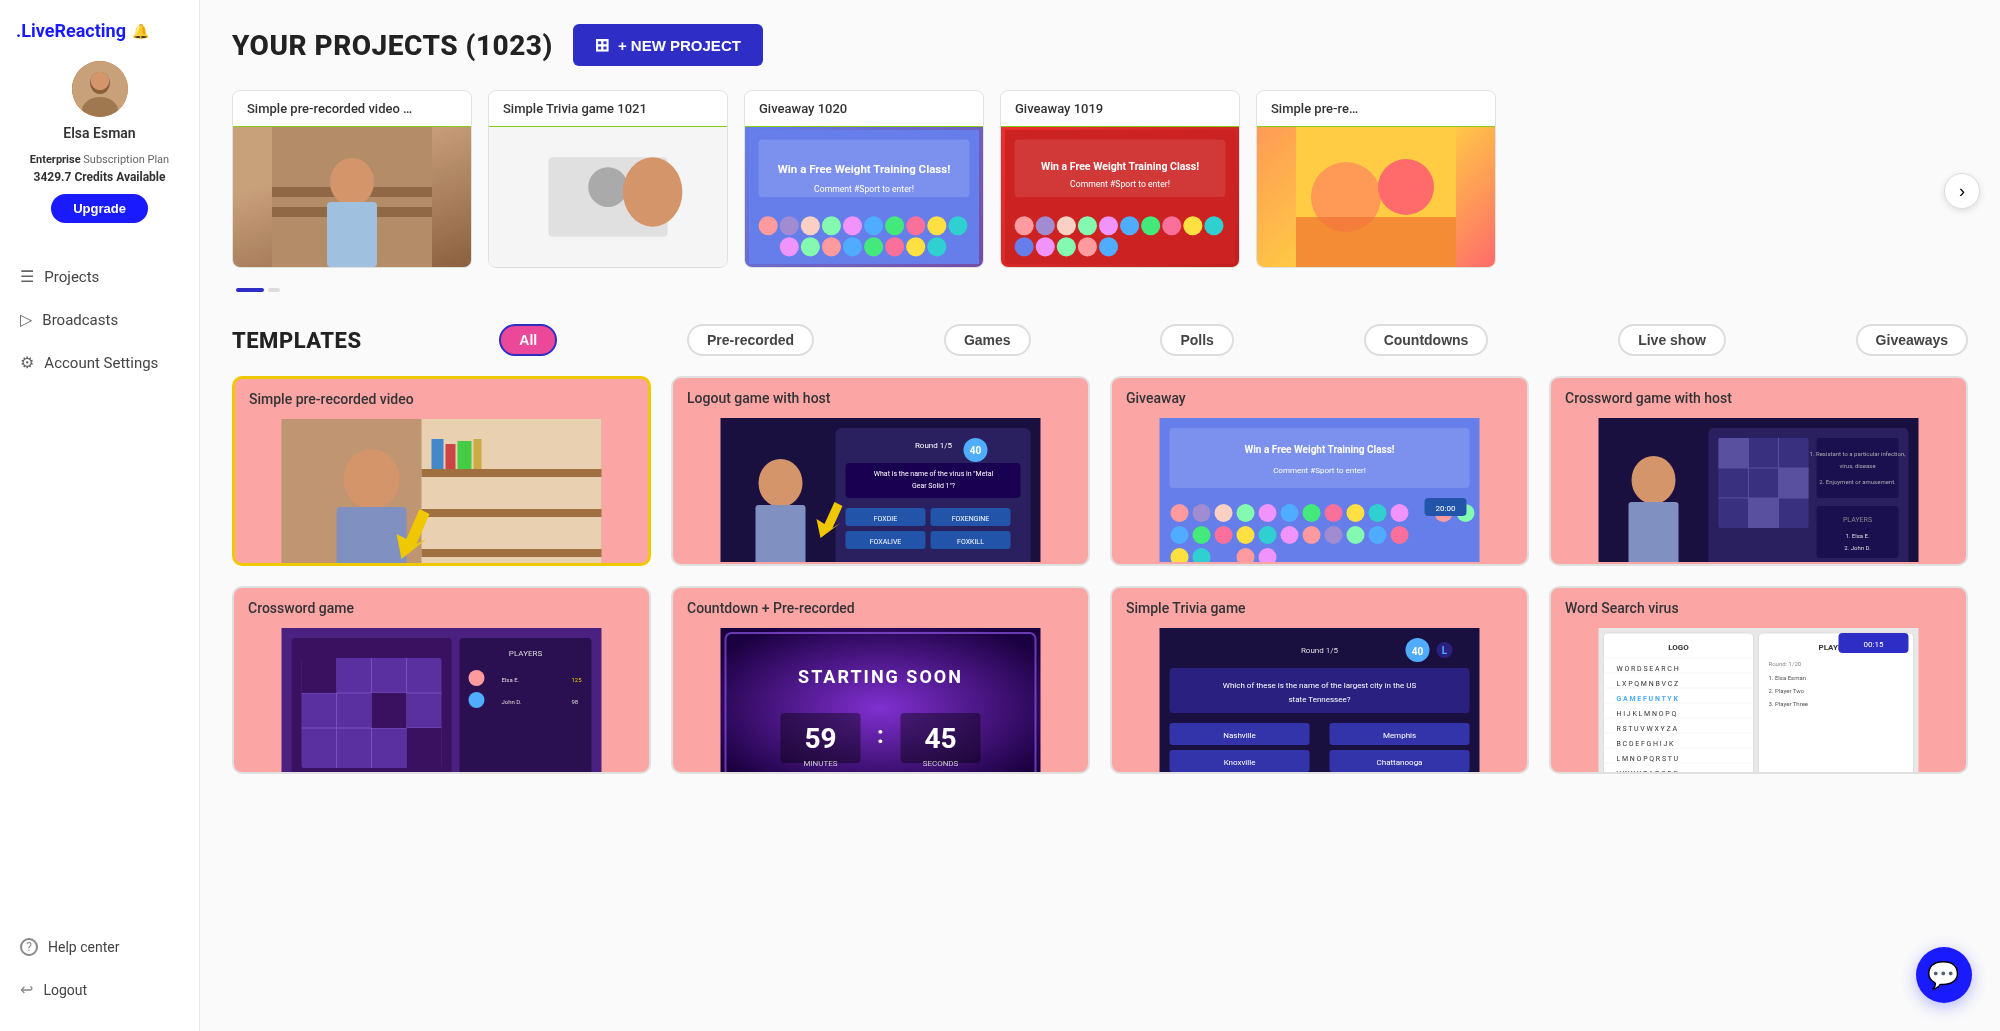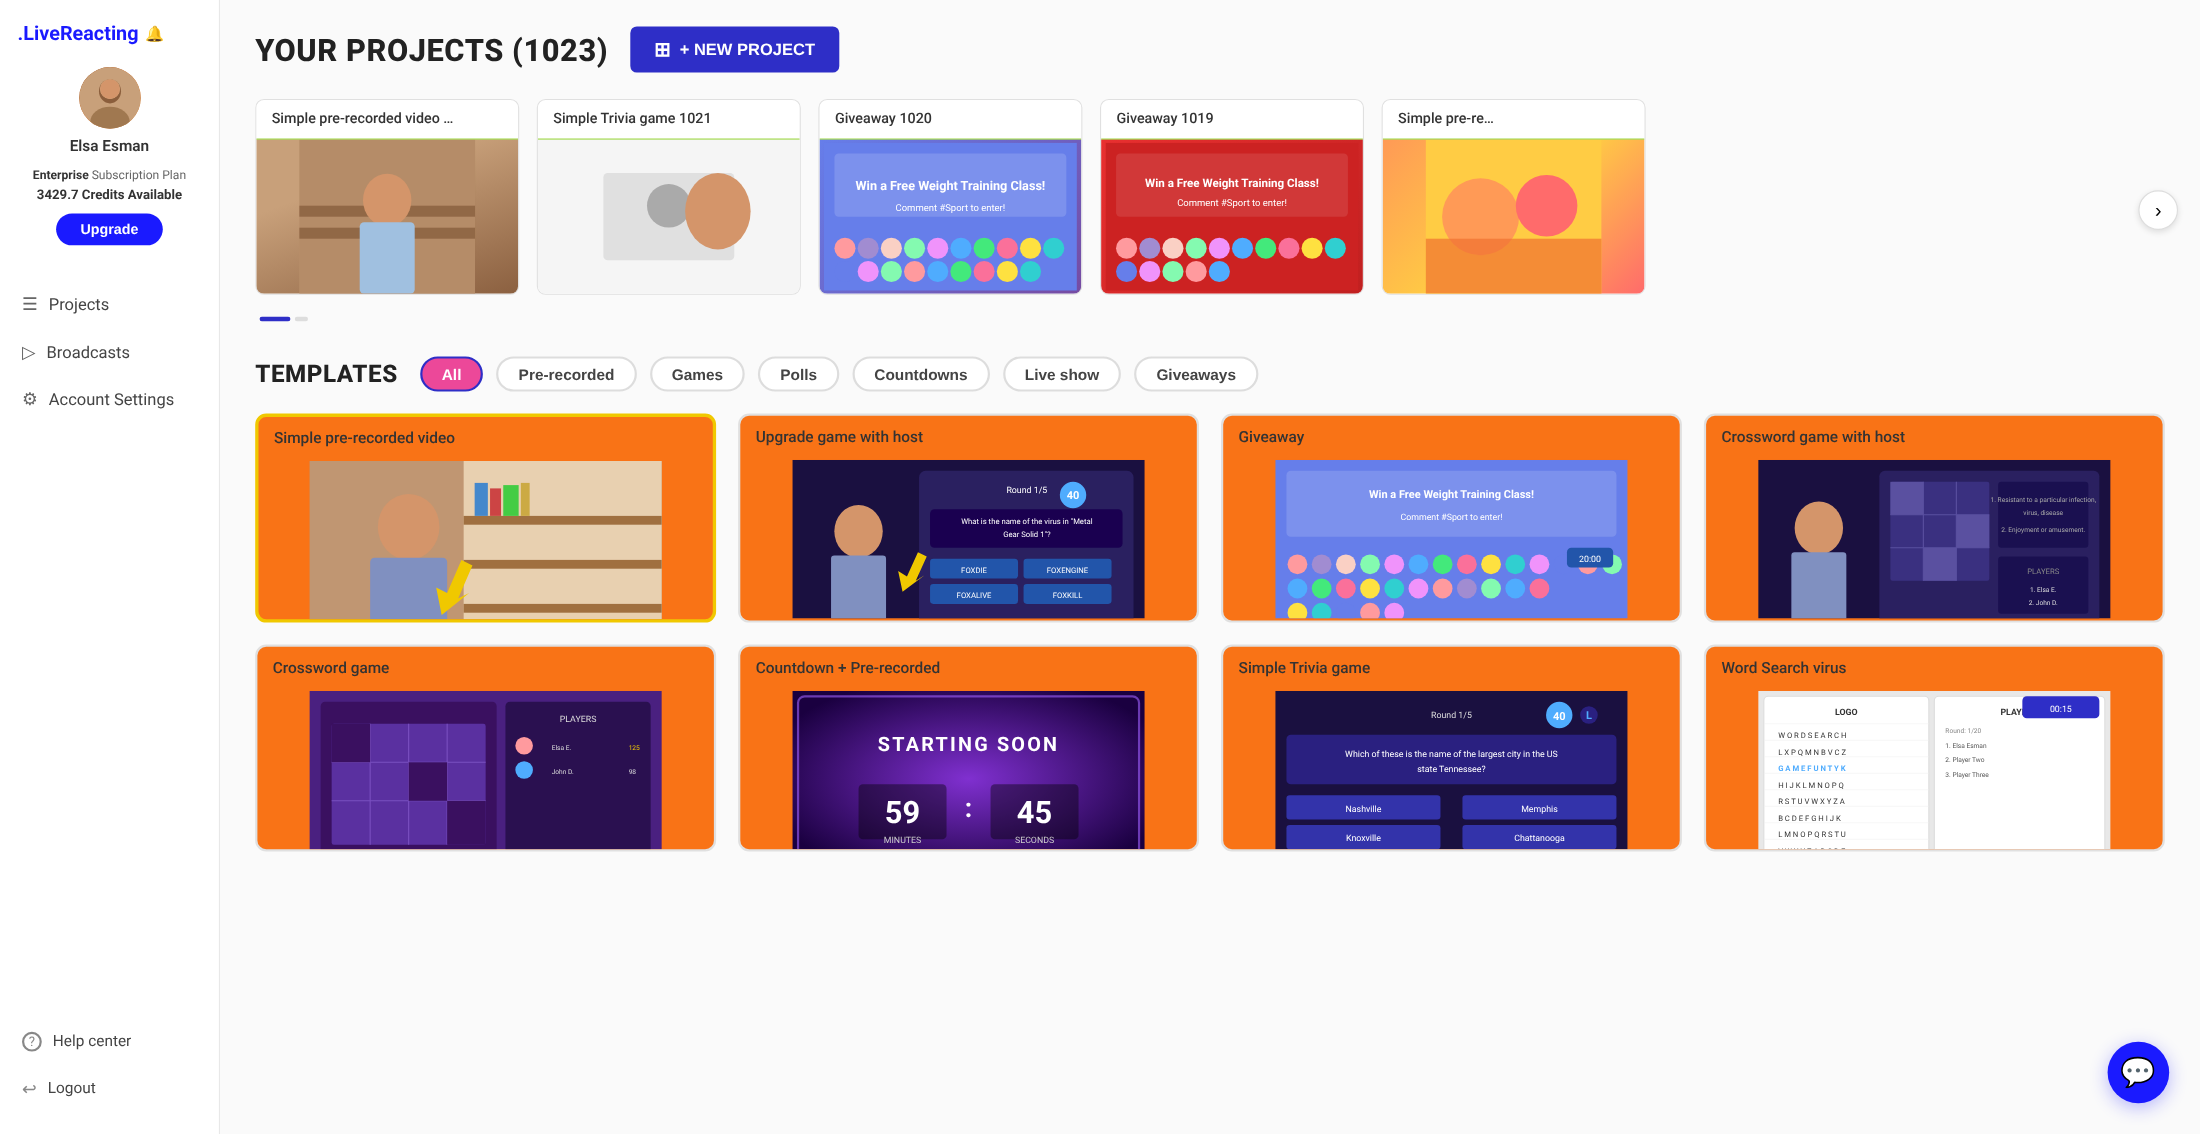--- a/index.html
+++ b/index.html
@@ -198,20 +198,21 @@
       z-index: 10;
     }
 
     
     .templates-header {
       display: flex;
       align-items: center;
       gap: 12px;
       margin-bottom: 20px;
       flex-wrap: wrap;
+      justify-content: space-between;
     }
     .templates-title {
       font-size: 22px;
       font-weight: 800;
       color: #222;
       letter-spacing: 0.5px;
       margin-right: 8px;
     }
     .filter-btn {
       border: 2px solid #ddd;
@@ -229,21 +230,21 @@
       border-color: #2e2ec7;
     }
 
     
     .templates-grid {
       display: grid;
       grid-template-columns: repeat(4, 1fr);
       gap: 20px;
     }
     .template-card {
-      background: #f97316;
+      background: #fca5a5;
       border-radius: 10px;
       border: 2px solid #e0e0e0;
       overflow: hidden;
       cursor: pointer;
     }
     .template-card.selected {
       border-color: #f0c800;
       border-width: 3px;
     }
     .template-card-title {
@@ -530,21 +531,21 @@
 
             <ellipse cx="90" cy="60" rx="28" ry="30" fill="#d4956a"></ellipse>
             <rect x="55" y="88" width="70" height="72" rx="4" fill="#8090c0"></rect>
 
             <polygon points="120,140 145,120 135,125 148,95 138,90 125,120 115,115" fill="#f0c800"></polygon>
           </svg>
         </div>
       </div>
 
       <div class="template-card">
-        <div class="template-card-title">Upgrade game with host</div>
+        <div class="template-card-title">Logout game with host</div>
         <div class="template-card-thumb">
           <svg width="100%" height="160" viewBox="0 0 320 160" xmlns="http://www.w3.org/2000/svg">
             <rect width="320" height="160" fill="#1a1040"></rect>
 
             <ellipse cx="60" cy="65" rx="22" ry="24" fill="#d4956a"></ellipse>
             <rect x="35" y="87" width="50" height="73" rx="3" fill="#8090c0"></rect>
 
             <rect x="115" y="10" width="195" height="140" rx="6" fill="#2a2060"></rect>
             <text x="213" y="30" text-anchor="middle" fill="white" font-size="8">Round 1/5</text>
             <circle cx="255" cy="32" r="12" fill="#4facfe"></circle>

